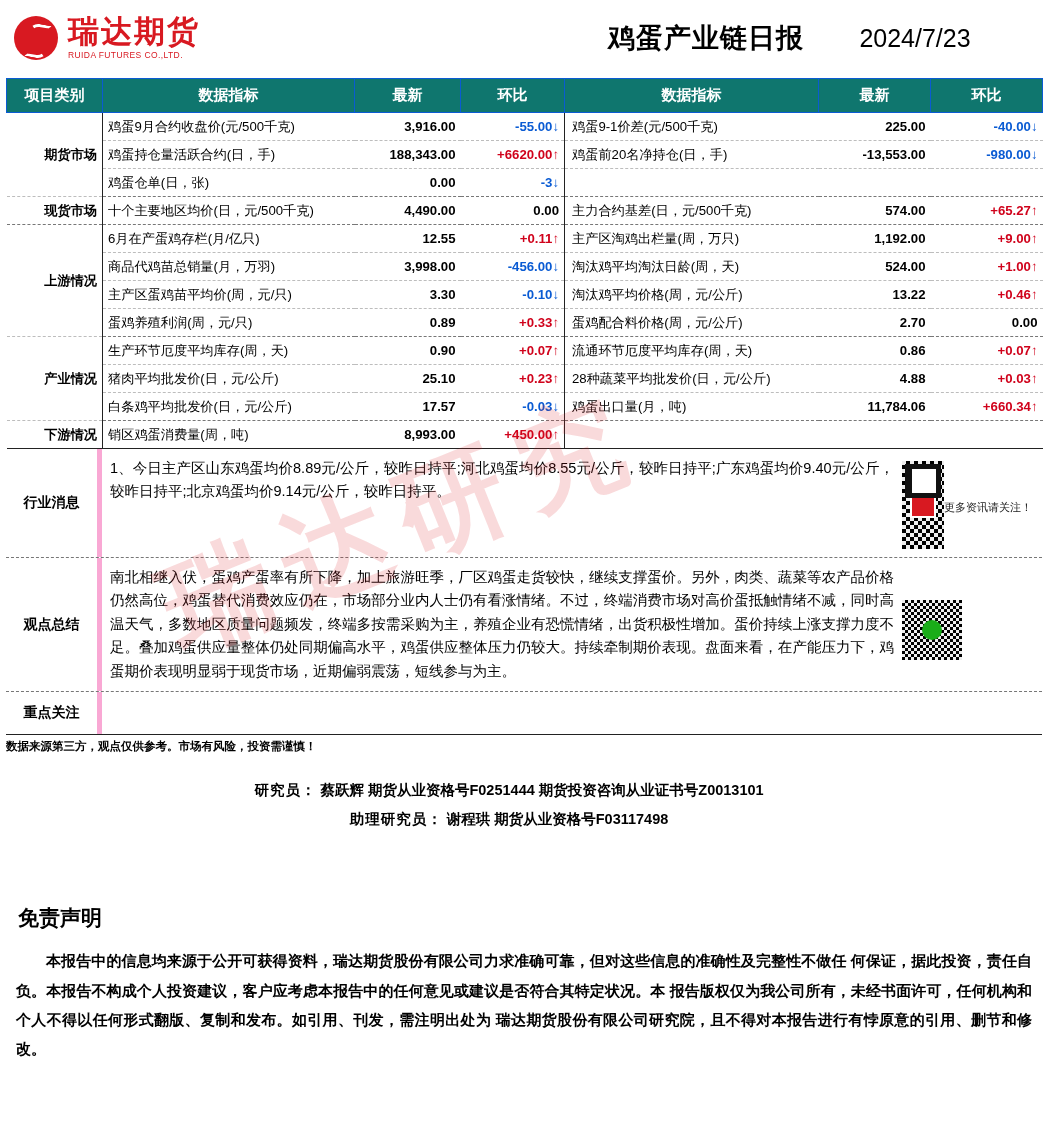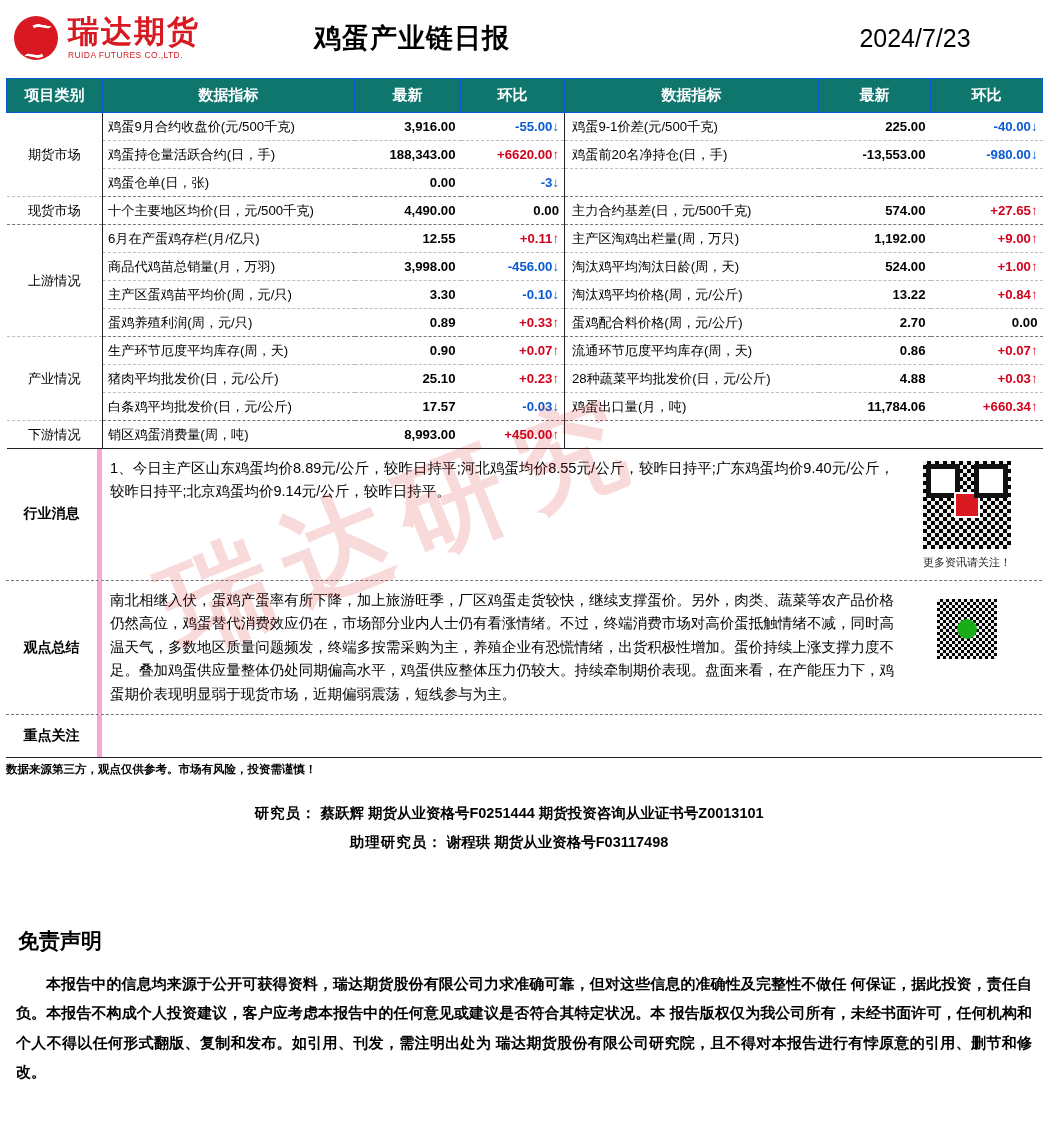--- a/index.html
+++ b/index.html
@@ -66,21 +66,21 @@
     line-height: 1.05;
   }
   .logo-en {
     font-size: 8.5px;
     letter-spacing: 0.4px;
     color: #d81921;
     margin-top: 2px;
   }
   .doc-title {
     flex: 1;
-    text-align: left;
+    text-align: right;
     font-size: 27px;
     font-weight: bold;
     letter-spacing: 1px;
   }
   .doc-date {
     width: 230px;
     flex: 0 0 230px;
     text-align: center;
     font-size: 25px;
     font-weight: normal;
@@ -108,22 +108,22 @@
     font-size: 13.2px;
     padding: 3.5px 5px;
     border-left: none;
     border-right: none;
     border-top: none;
     border-bottom: 1px dashed #bdbdbd;
     vertical-align: middle;
     height: 20px;
   }
   td.cat {
-    text-align: center;
-    font-weight: normal;
+    text-align: right;
+    font-weight: bold;
     font-size: 14px;
     border-right: 1px solid #222 !important;
     border-bottom: 1px dashed #555;
   }
   td.label {
     text-align: left;
   }
   td.val {
     text-align: right;
     font-weight: bold;
@@ -178,21 +178,20 @@
     line-height: 1.62;
     text-align: justify;
     position: relative;
   }
   .news-flex { display: flex; }
   .news-text { flex: 1; padding-right: 8px; }
   .qr-col {
     width: 130px;
     flex: 0 0 130px;
     display: flex;
-    flex-direction: column;
     align-items: center;
     justify-content: flex-start;
     padding-top: 4px;
   }
   .qr {
     width: 88px;
     height: 88px;
     background:
       repeating-linear-gradient(0deg, #111 0 4px, #fff 4px 8px),
       repeating-linear-gradient(90deg, #111 0 4px, #fff 4px 8px);
@@ -354,21 +353,21 @@
           <td class="val"></td>
           <td class="chg flat"></td>
         </tr>
         <tr class="group-end">
           <td class="cat" rowspan="1">现货市场</td>
           <td class="label">十个主要地区均价(日，元/500千克)</td>
           <td class="val">4,490.00</td>
           <td class="chg flat">0.00</td>
           <td class="label right-group">主力合约基差(日，元/500千克)</td>
           <td class="val">574.00</td>
-          <td class="chg up">+27.65↑</td>
+          <td class="chg up">+65.27↑</td>
         </tr>
         <tr>
           <td class="cat" rowspan="4">上游情况</td>
           <td class="label">6月在产蛋鸡存栏(月/亿只)</td>
           <td class="val">12.55</td>
           <td class="chg up">+0.11↑</td>
           <td class="label right-group">主产区淘鸡出栏量(周，万只)</td>
           <td class="val">1,192.00</td>
           <td class="chg up">+9.00↑</td>
         </tr>
@@ -379,21 +378,21 @@
           <td class="label right-group">淘汰鸡平均淘汰日龄(周，天)</td>
           <td class="val">524.00</td>
           <td class="chg up">+1.00↑</td>
         </tr>
         <tr>
           <td class="label">主产区蛋鸡苗平均价(周，元/只)</td>
           <td class="val">3.30</td>
           <td class="chg down">-0.10↓</td>
           <td class="label right-group">淘汰鸡平均价格(周，元/公斤)</td>
           <td class="val">13.22</td>
-          <td class="chg up">+0.84↑</td>
+          <td class="chg up">+0.46↑</td>
         </tr>
         <tr class="group-end">
           <td class="label">蛋鸡养殖利润(周，元/只)</td>
           <td class="val">0.89</td>
           <td class="chg up">+0.33↑</td>
           <td class="label right-group">蛋鸡配合料价格(周，元/公斤)</td>
           <td class="val">2.70</td>
           <td class="chg flat">0.00</td>
         </tr>
         <tr>

